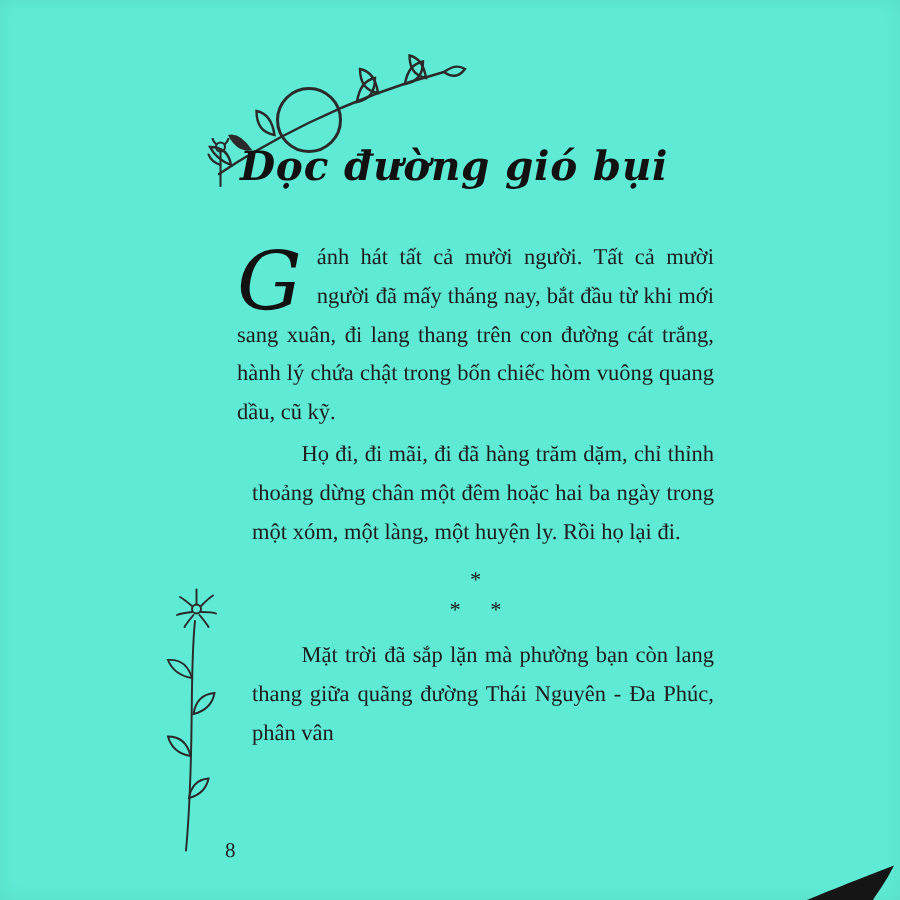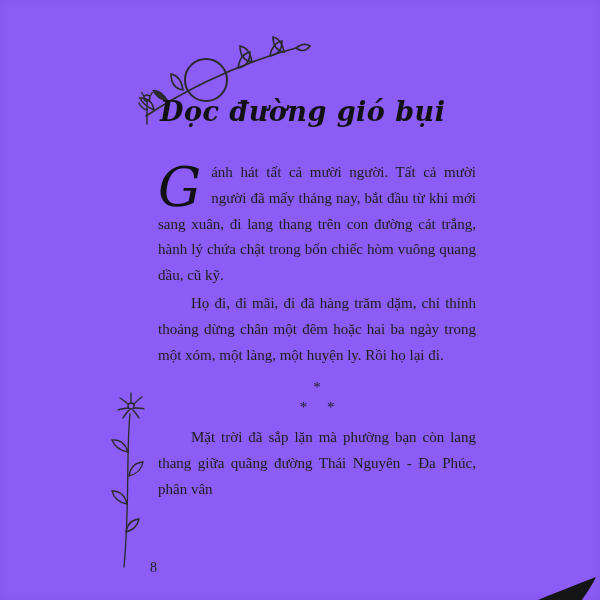--- a/index.html
+++ b/index.html
@@ -6,21 +6,21 @@
     margin: 0;
     padding: 0;
     background: #f4f4f2;
     font-family: "Liberation Serif", serif;
   }
   .page {
     position: relative;
     width: 600px;
     height: 600px;
     margin: 0 auto;
-    background: #8b5cf6;
+    background: #5eead4;
     overflow: hidden;
     box-shadow: inset 0 0 12px rgba(0,0,0,0.06);
     color: #1c1c1c;
   }
   .deco {
     position: absolute;
     pointer-events: none;
   }
   .deco-top { left: 128px; top: 28px; }
   .deco-left { left: 100px; top: 392px; }
@@ -47,21 +47,21 @@
     position: absolute;
     left: 158px;
     top: 160px;
     width: 318px;
     font-size: 15px;
     line-height: 1.72;
     text-align: justify;
     color: #1d1d1d;
   }
   .para { margin: 0 0 2px 0; }
-  .para.indent { text-indent: 2.2em; }
+  .para.indent { text-indent: 2.2em; margin-left: 10px; }
 
   .dropcap {
     float: left;
     font-family: "DejaVu Serif", serif;
     font-style: italic;
     font-size: 54px;
     line-height: 0.82;
     padding: 6px 10px 0 0;
     color: #111;
   }

